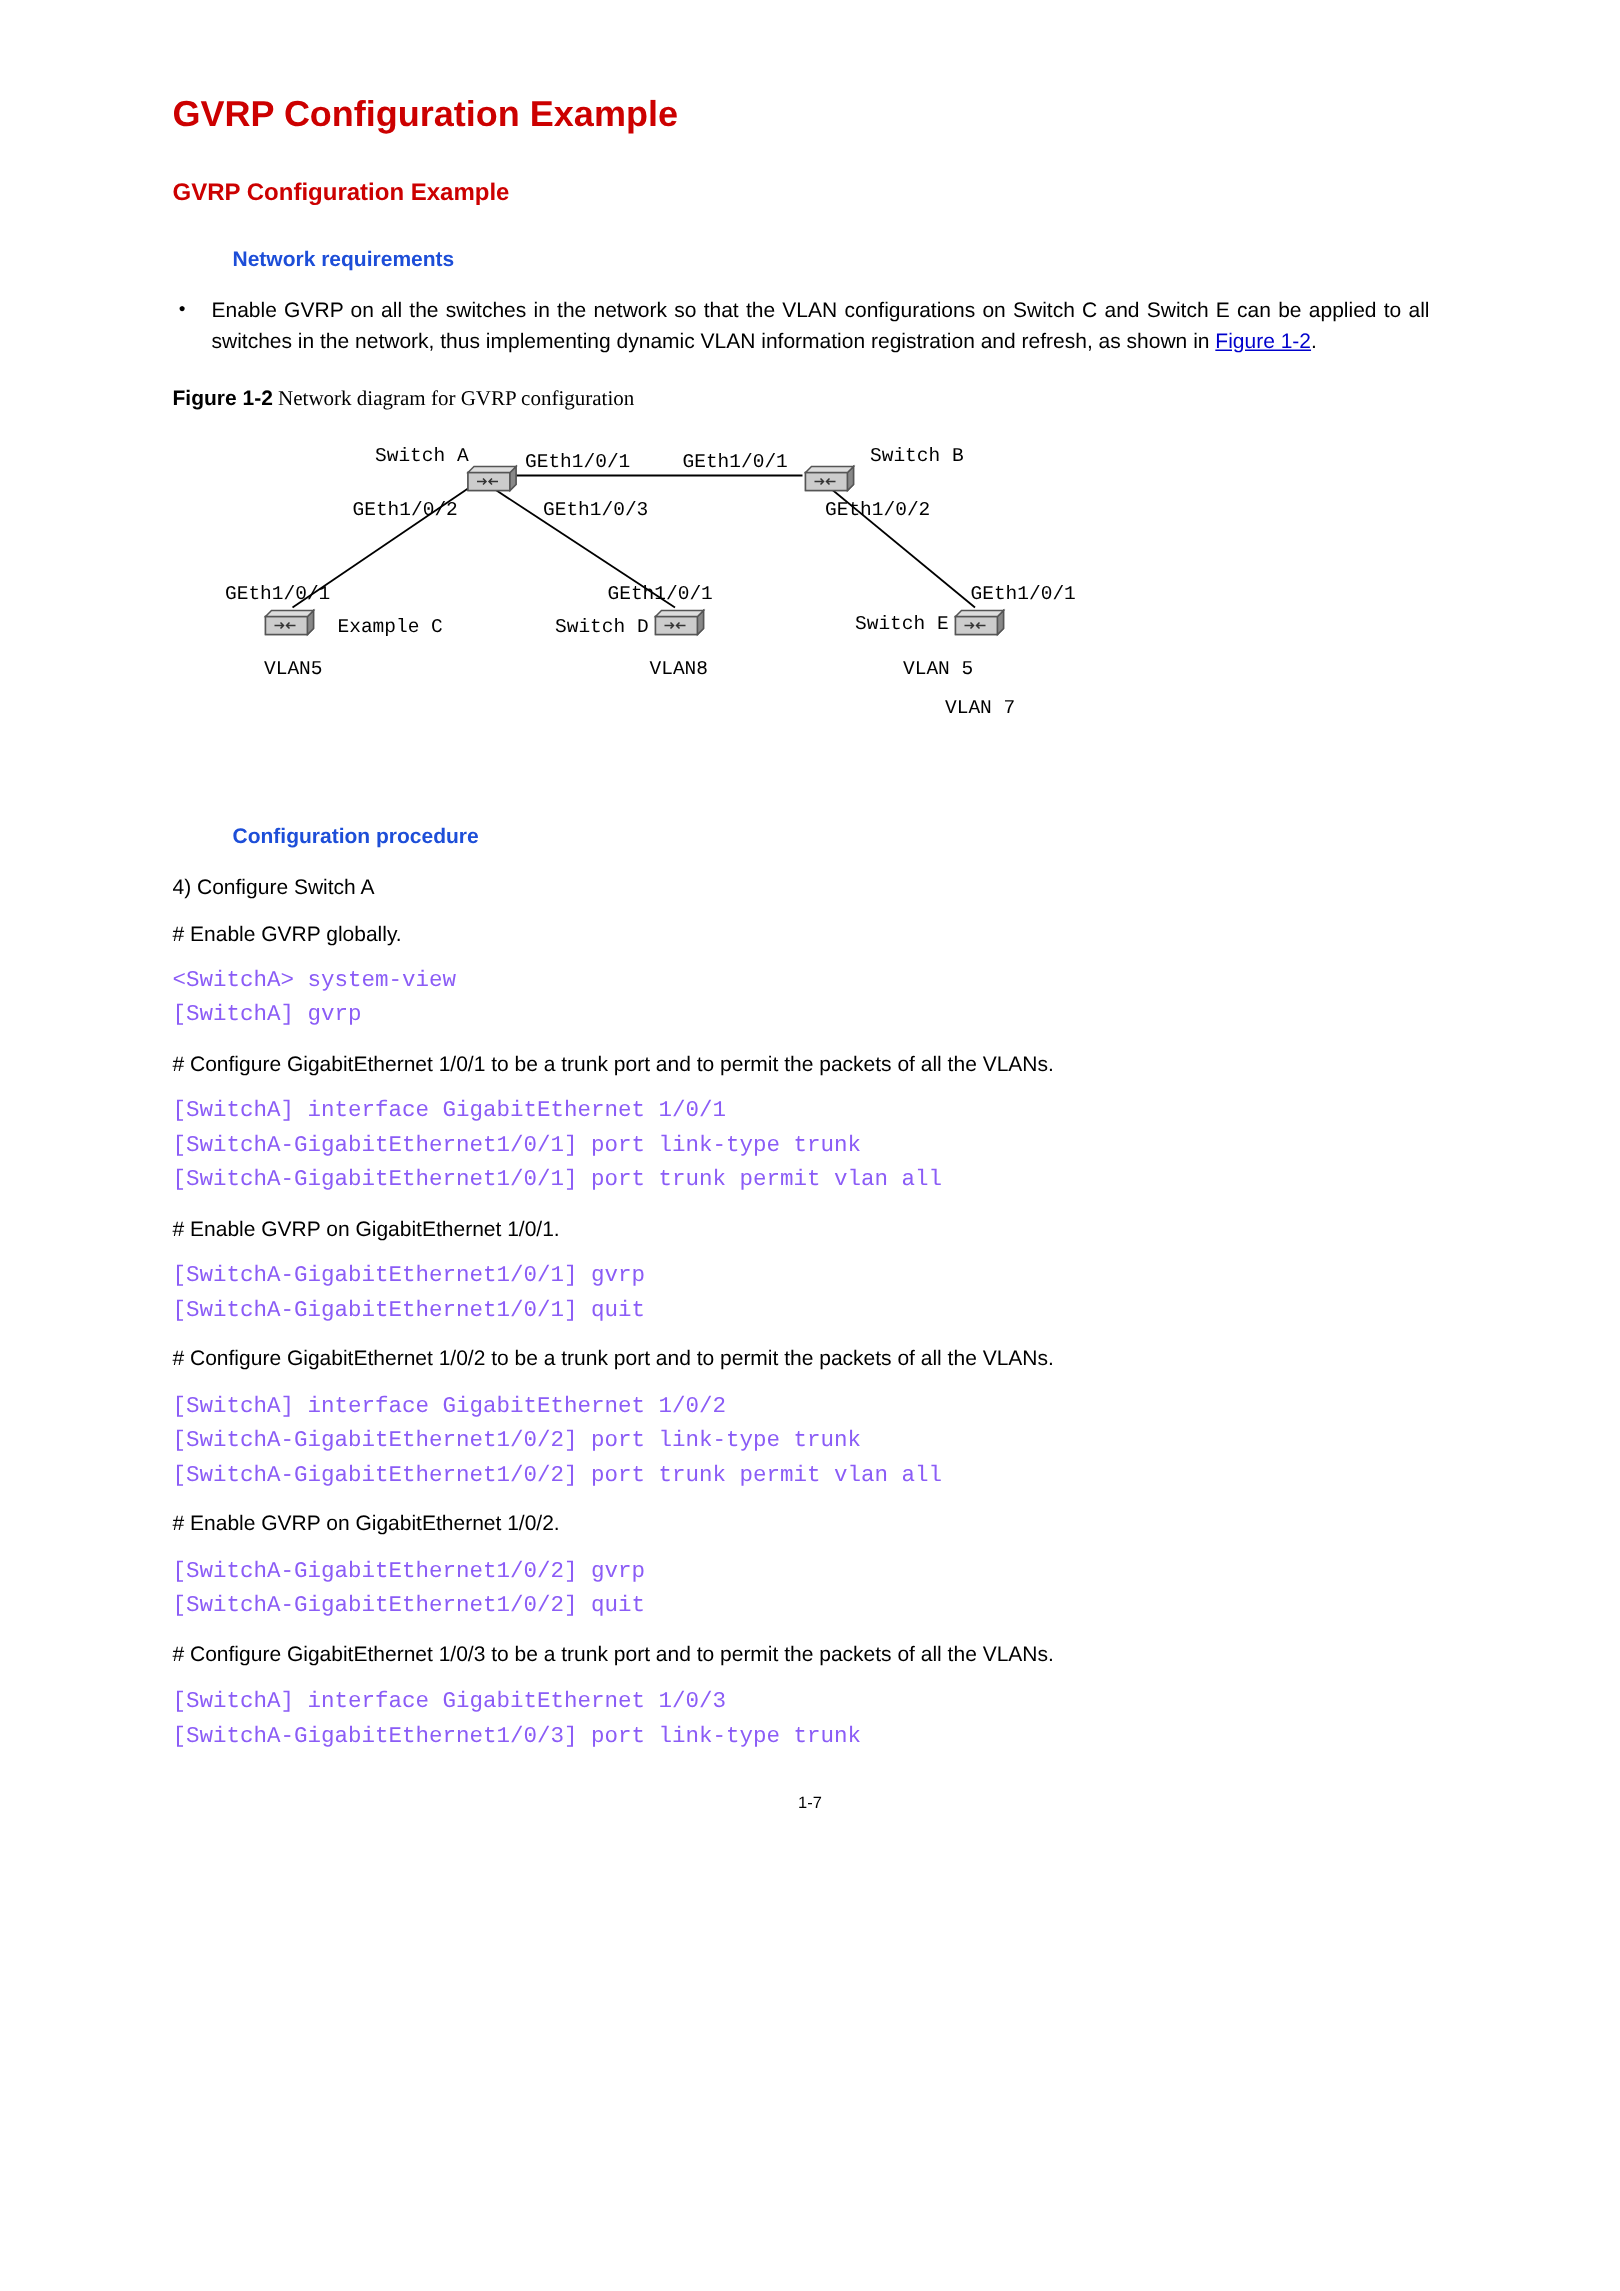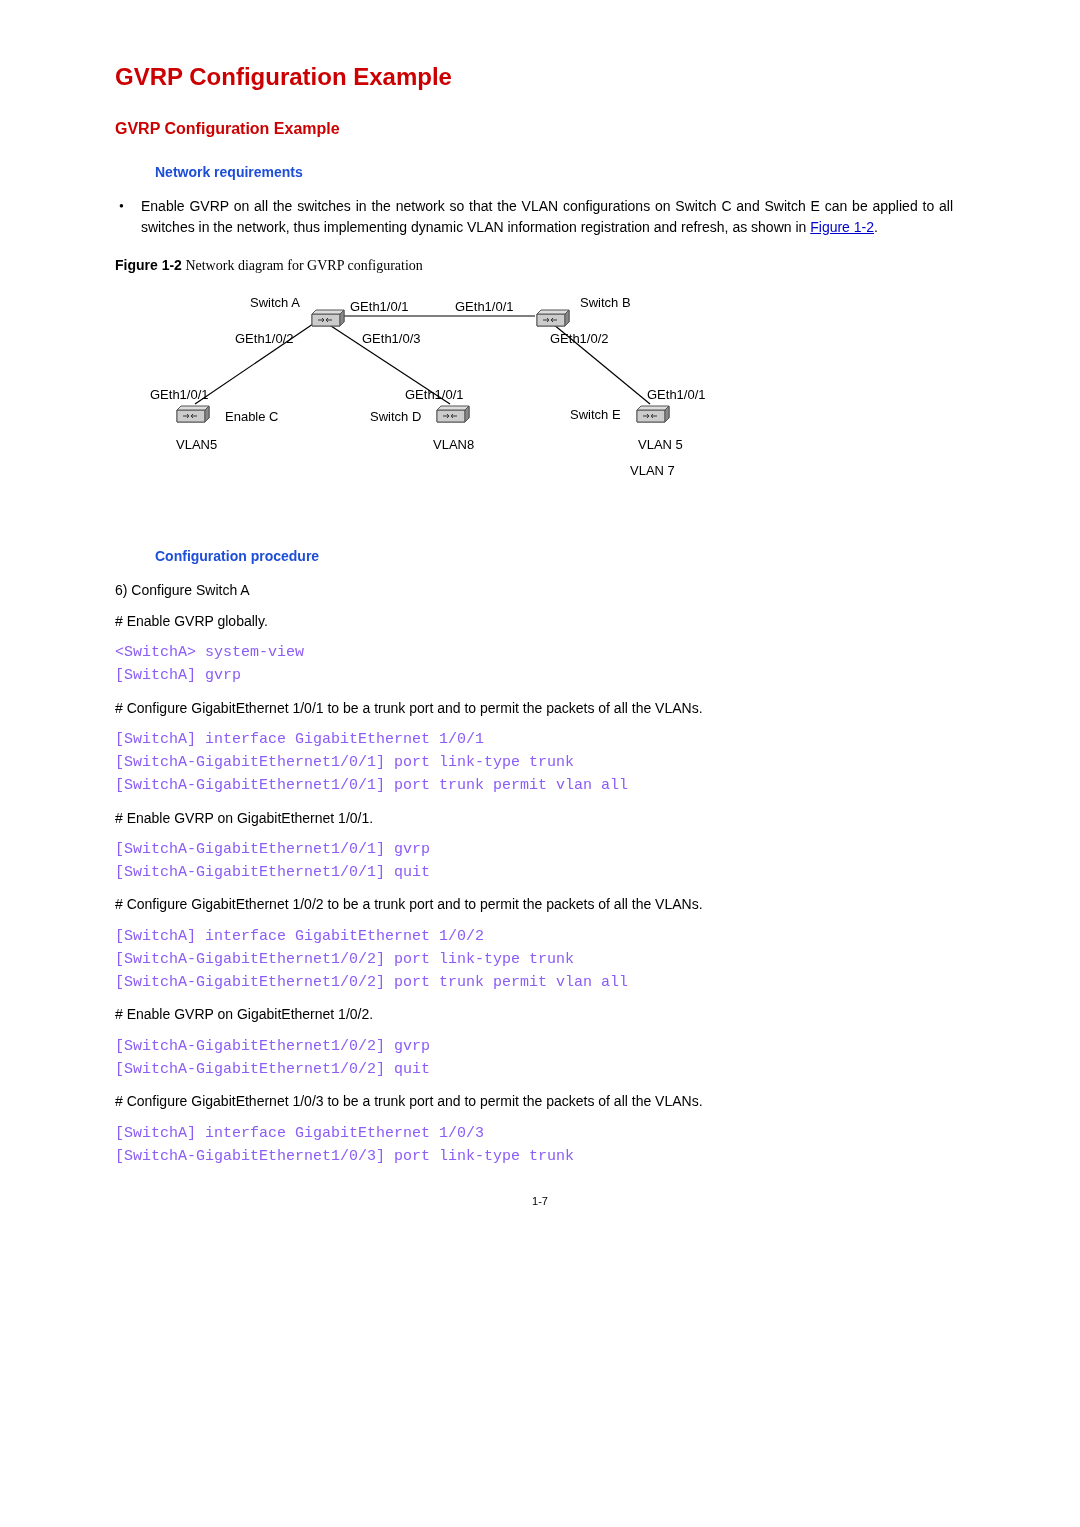--- a/index.html
+++ b/index.html
@@ -65,21 +65,21 @@
   .page-num { text-align: center; font-size: 11px; margin-top: 26px; }
 
   
   .diagram {
     position: relative;
     width: 560px;
     height: 220px;
     margin: 0 0 40px 35px;
     font-size: 13px;
   }
-  .dlabel { position: absolute; white-space: nowrap; }
+  .dlabel { position: absolute; white-space: nowrap; font-family: Liberation Mono, monospace; }
   .switch-icon {
     position: absolute;
     width: 36px;
     height: 20px;
   }
   .switch-icon svg { width: 100%; height: 100%; }
   .line { stroke: #000; stroke-width: 1.2; fill: none; }
 </style>
 </head>
 <body>
@@ -160,35 +160,35 @@
 
   <span class="dlabel" style="left:100px; top:8px;">Switch A</span>
   <span class="dlabel" style="left:200px; top:12px;">GEth1/0/1</span>
   <span class="dlabel" style="left:305px; top:12px;">GEth1/0/1</span>
   <span class="dlabel" style="left:430px; top:8px;">Switch B</span>
   <span class="dlabel" style="left:85px; top:44px;">GEth1/0/2</span>
   <span class="dlabel" style="left:212px; top:44px;">GEth1/0/3</span>
   <span class="dlabel" style="left:400px; top:44px;">GEth1/0/2</span>
 
   <span class="dlabel" style="left:0px; top:100px;">GEth1/0/1</span>
-  <span class="dlabel" style="left:75px; top:122px;">Enable C</span>
+  <span class="dlabel" style="left:75px; top:122px;">Example C</span>
   <span class="dlabel" style="left:255px; top:100px;">GEth1/0/1</span>
   <span class="dlabel" style="left:220px; top:122px;">Switch D</span>
   <span class="dlabel" style="left:420px; top:120px;">Switch E</span>
   <span class="dlabel" style="left:497px; top:100px;">GEth1/0/1</span>
 
   <span class="dlabel" style="left:26px; top:150px;">VLAN5</span>
   <span class="dlabel" style="left:283px; top:150px;">VLAN8</span>
-  <span class="dlabel" style="left:488px; top:150px;">VLAN 5</span>
+  <span class="dlabel" style="left:452px; top:150px;">VLAN 5</span>
   <span class="dlabel" style="left:480px; top:176px;">VLAN 7</span>
 </div>
 
 <h3 class="h3 indent-1">Configuration procedure</h3>
 
-<p class="config-h indent-1">6)    Configure Switch A</p>
+<p class="config-h indent-1">4)    Configure Switch A</p>
 
 <p class="config-h indent-1"># Enable GVRP globally.</p>
 <div class="code indent-1">&lt;SwitchA&gt; system-view
 [SwitchA] gvrp</div>
 
 <p class="config-h indent-1"># Configure GigabitEthernet 1/0/1 to be a trunk port and to permit the packets of all the VLANs.</p>
 <div class="code indent-1">[SwitchA] interface GigabitEthernet 1/0/1
 [SwitchA-GigabitEthernet1/0/1] port link-type trunk
 [SwitchA-GigabitEthernet1/0/1] port trunk permit vlan all</div>
 

